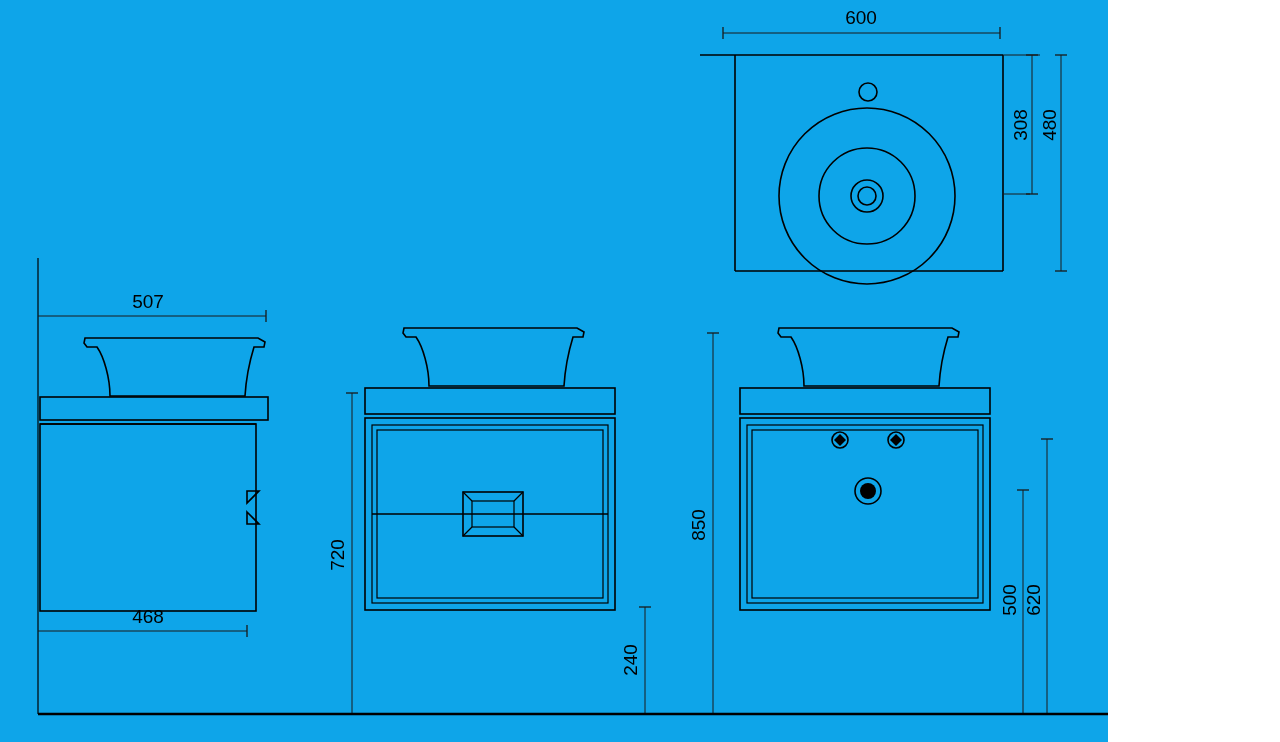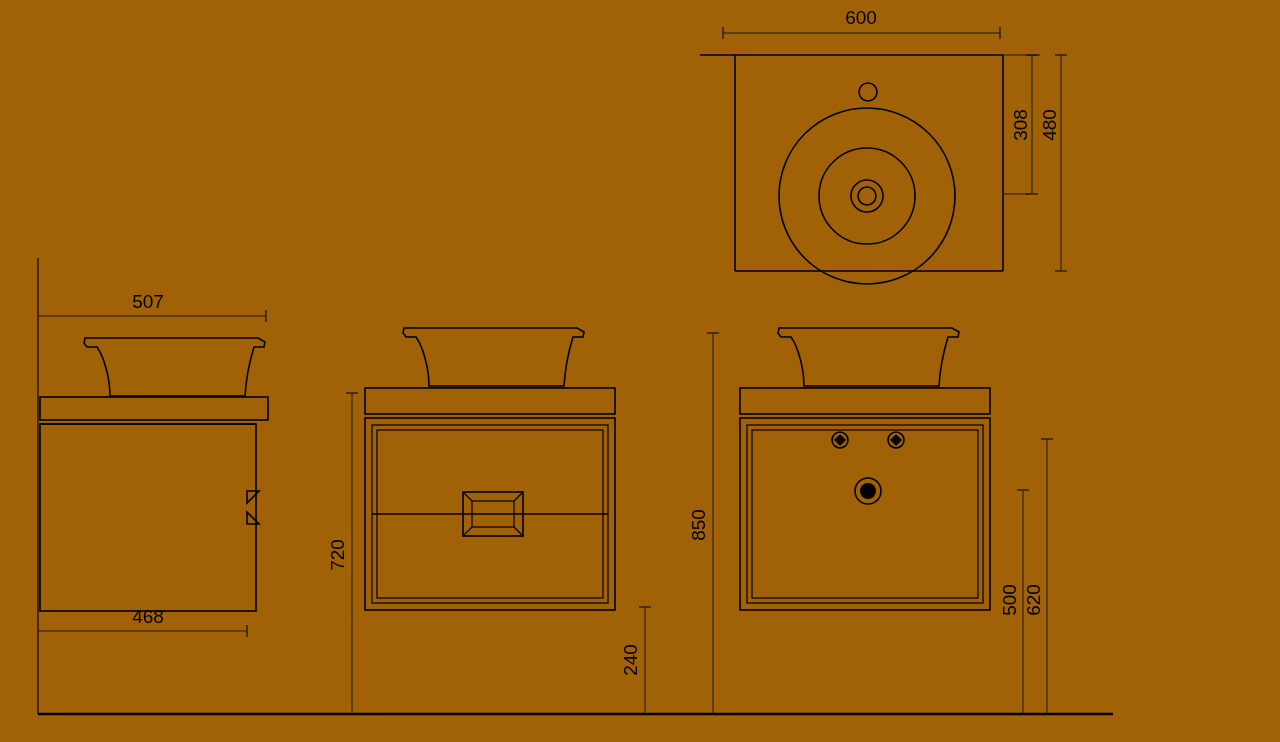--- a/index.html
+++ b/index.html
@@ -6,23 +6,23 @@
   html, body {
     margin: 0;
     padding: 0;
     background: #ffffff;
   }
   body {
     font-family: "Liberation Sans", sans-serif;
   }
   #drawing-root {
     position: relative;
-    width: 1280px;
+    width: 1108px;
     height: 742px;
-    background: #a16207;
+    background: #0ea5e9;
     overflow: hidden;
   }
   svg#cad {
     display: block;
     width: 1280px;
     height: 742px;
   }
   .obj {
     fill: none;
     stroke: #000000;

